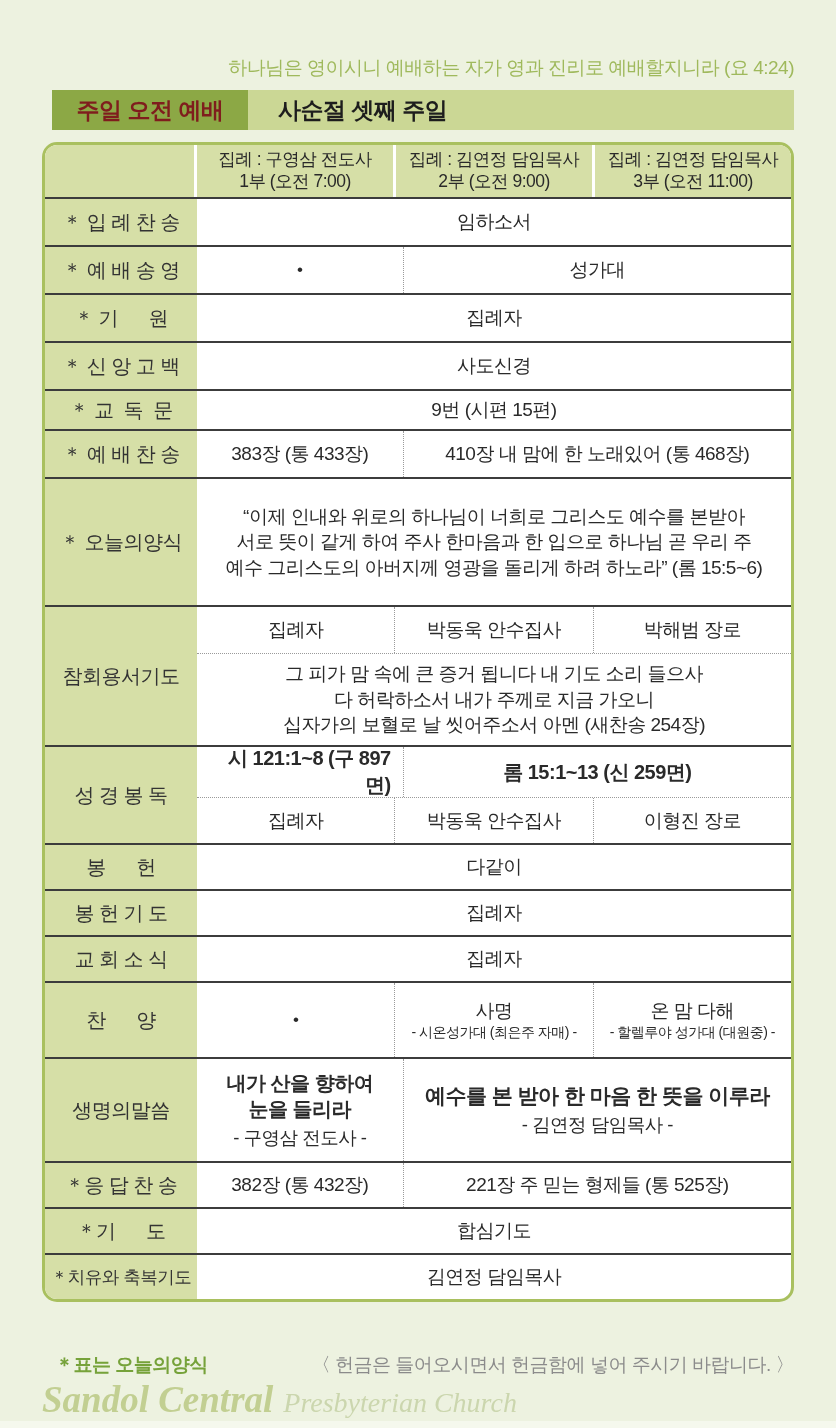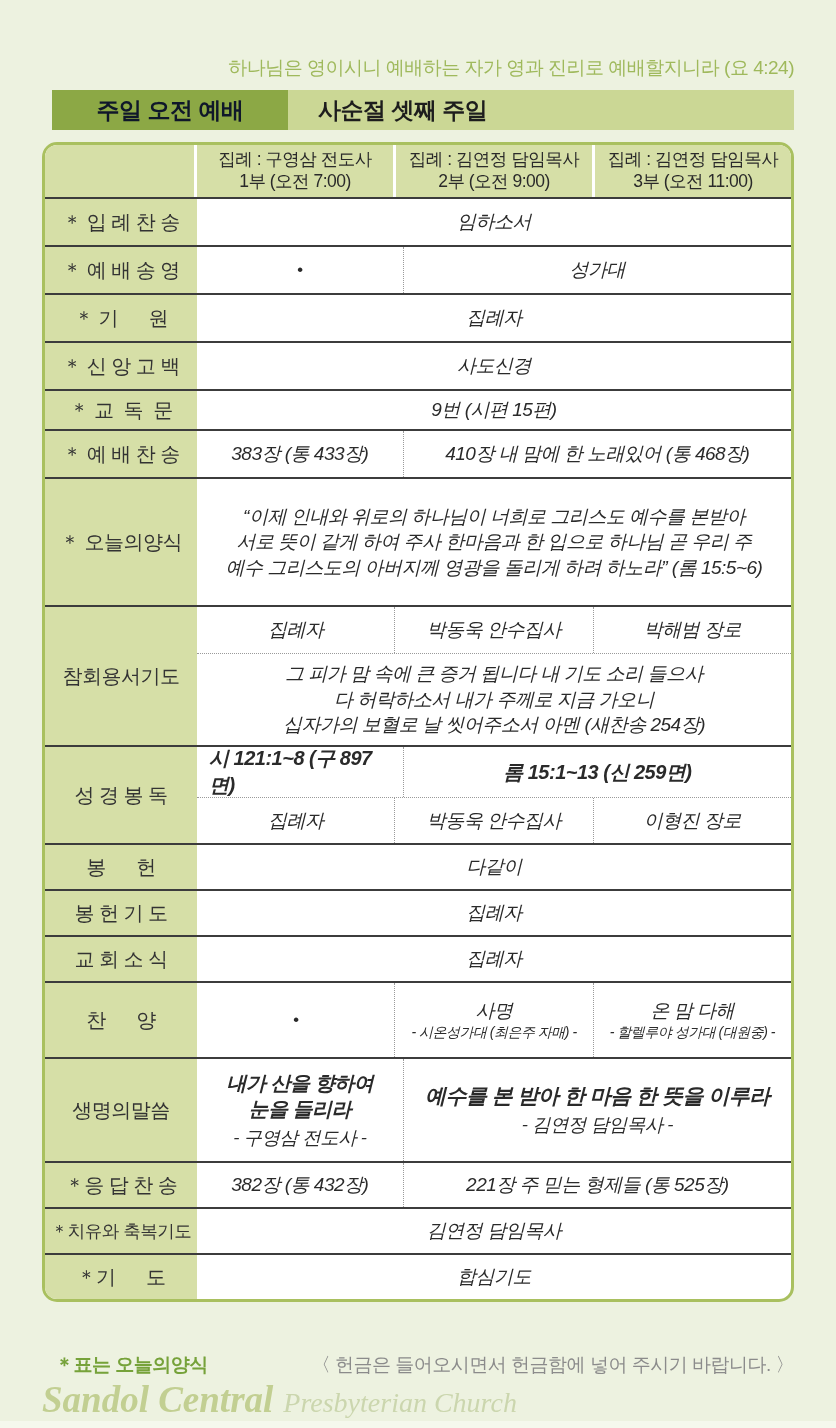--- a/index.html
+++ b/index.html
@@ -6,21 +6,21 @@
   body { background:#dfe4d2; }
   .page {
     width:836px; height:1428px; background:#edf2e0; position:relative;
     font-family:"Liberation Sans","DejaVu Sans",sans-serif; color:#2a2a2a; overflow:hidden;
   }
   .verse {
     position:absolute; top:55px; right:42px; font-size:19px; color:#9fb95c; letter-spacing:-0.5px;
   }
   .titlebar { position:absolute; top:90px; left:52px; right:42px; height:40px; display:flex; }
   .title-dark {
-    background:#8ca845; color:#0f172a; font-weight:bold; font-size:23px; width:236px;
+    background:#8ca845; color:#7f1d1d; font-weight:bold; font-size:23px; width:196px;
     display:flex; align-items:center; justify-content:center; letter-spacing:-0.5px;
   }
   .title-light {
     background:#cbd795; color:#1d1d1d; font-weight:bold; font-size:23px; flex:1;
     display:flex; align-items:center; padding-left:30px; letter-spacing:-0.5px;
   }
   .tbl {
     position:absolute; top:142px; left:42px; width:752px;
     border:3px solid #a9c05f; border-radius:15px; overflow:hidden; background:#ffffff;
   }
@@ -36,21 +36,21 @@
     flex:0 0 152px; background:#d6dfa7; display:flex; align-items:center; justify-content:center;
     font-size:20px; color:#333; white-space:pre; letter-spacing:-0.5px;
   }
   .label.small { font-size:17.5px; }
   .data { flex:1 1 0; display:flex; align-items:stretch; }
   .datacol { flex:1 1 0; display:flex; flex-direction:column; }
   .subrow { display:flex; align-items:stretch; }
   .subrow + .subrow { border-top:1px dotted #9a9a9a; }
   .cell {
     display:flex; flex-direction:column; align-items:center; justify-content:center;
-    font-size:19px; text-align:left; line-height:1.35; letter-spacing:-0.5px; padding:2px 12px;font-style:italic;
+    font-size:19px; text-align:right; line-height:1.35; letter-spacing:-0.5px; padding:2px 12px;
   }
   .span-all { flex:1 1 0; }
   .third { flex:1 1 0; }
   .twothird { flex:2 2 0; }
   .dot-l { border-left:1px dotted #9a9a9a; }
   .bullet { font-size:17px; }
   .small-line { font-size:14px; }
   .sermon-title { font-weight:bold; font-size:20px; line-height:1.3; }
   .sermon-title.big { font-size:21px; }
   .sermon-sub { font-size:18.5px; margin-top:4px; }
@@ -243,30 +243,30 @@
 
     <div class="row" style="height:46px">
       <div class="label">＊응 답 찬 송</div>
       <div class="data">
         <div class="cell third">382장 (통 432장)</div>
         <div class="cell twothird dot-l">221장 주 믿는 형제들 (통 525장)</div>
       </div>
     </div>
 
     <div class="row" style="height:46px">
+      <div class="label">＊기      도</div>
+      <div class="data">
+          <div class="cell span-all">합심기도</div>
+        </div>
+    </div>
+
+    <div class="row" style="height:46px">
       <div class="label small">＊치유와 축복기도</div>
       <div class="data">
           <div class="cell span-all">김연정 담임목사</div>
-        </div>
-    </div>
-
-    <div class="row" style="height:46px">
-      <div class="label">＊기      도</div>
-      <div class="data">
-          <div class="cell span-all">합심기도</div>
         </div>
     </div>
 
   </div>
 
   <div class="footnotes">
     <div class="stand-note">＊표는 오늘의양식</div>
     <div class="offering-note">〈 헌금은 들어오시면서 헌금함에 넣어 주시기 바랍니다. 〉</div>
   </div>
 

